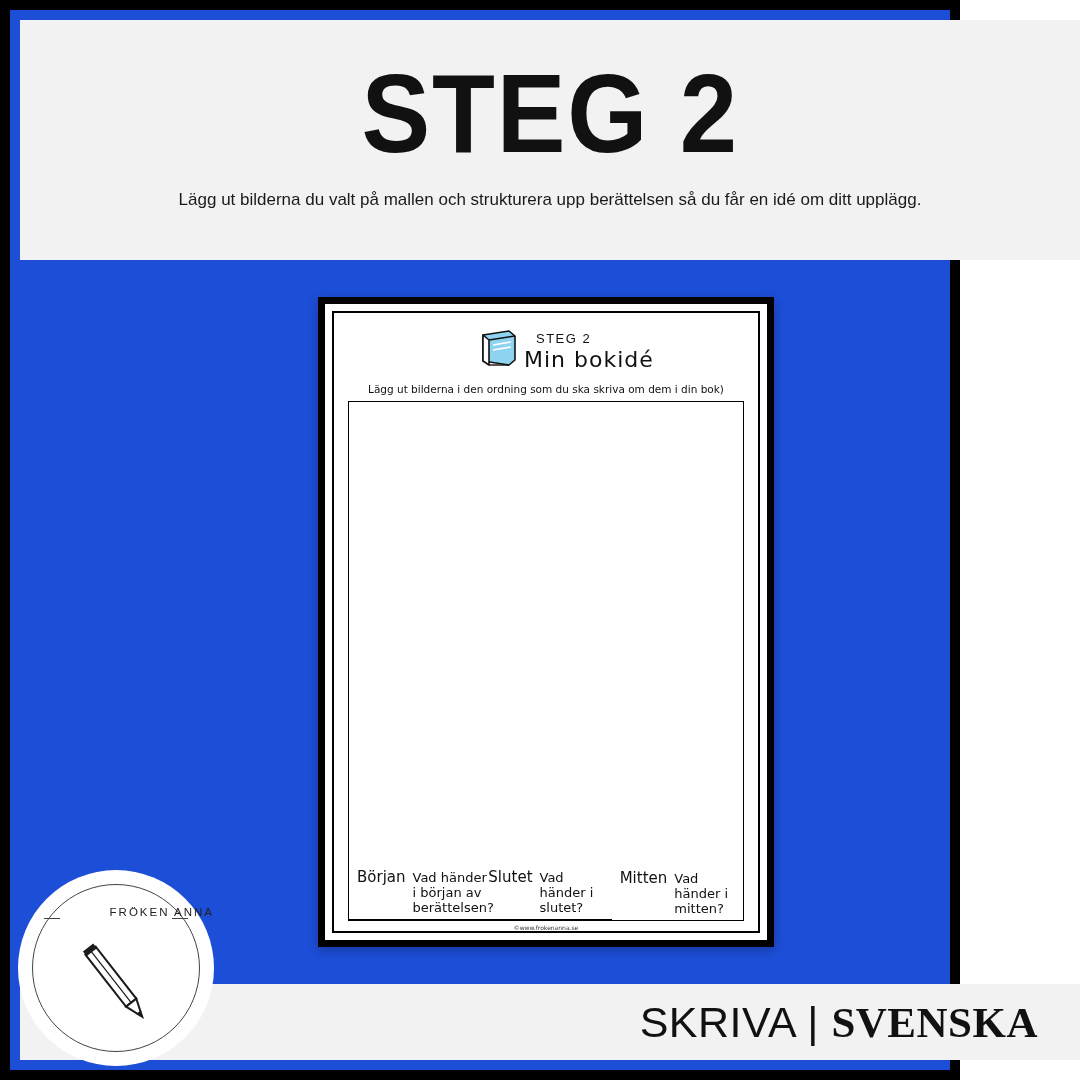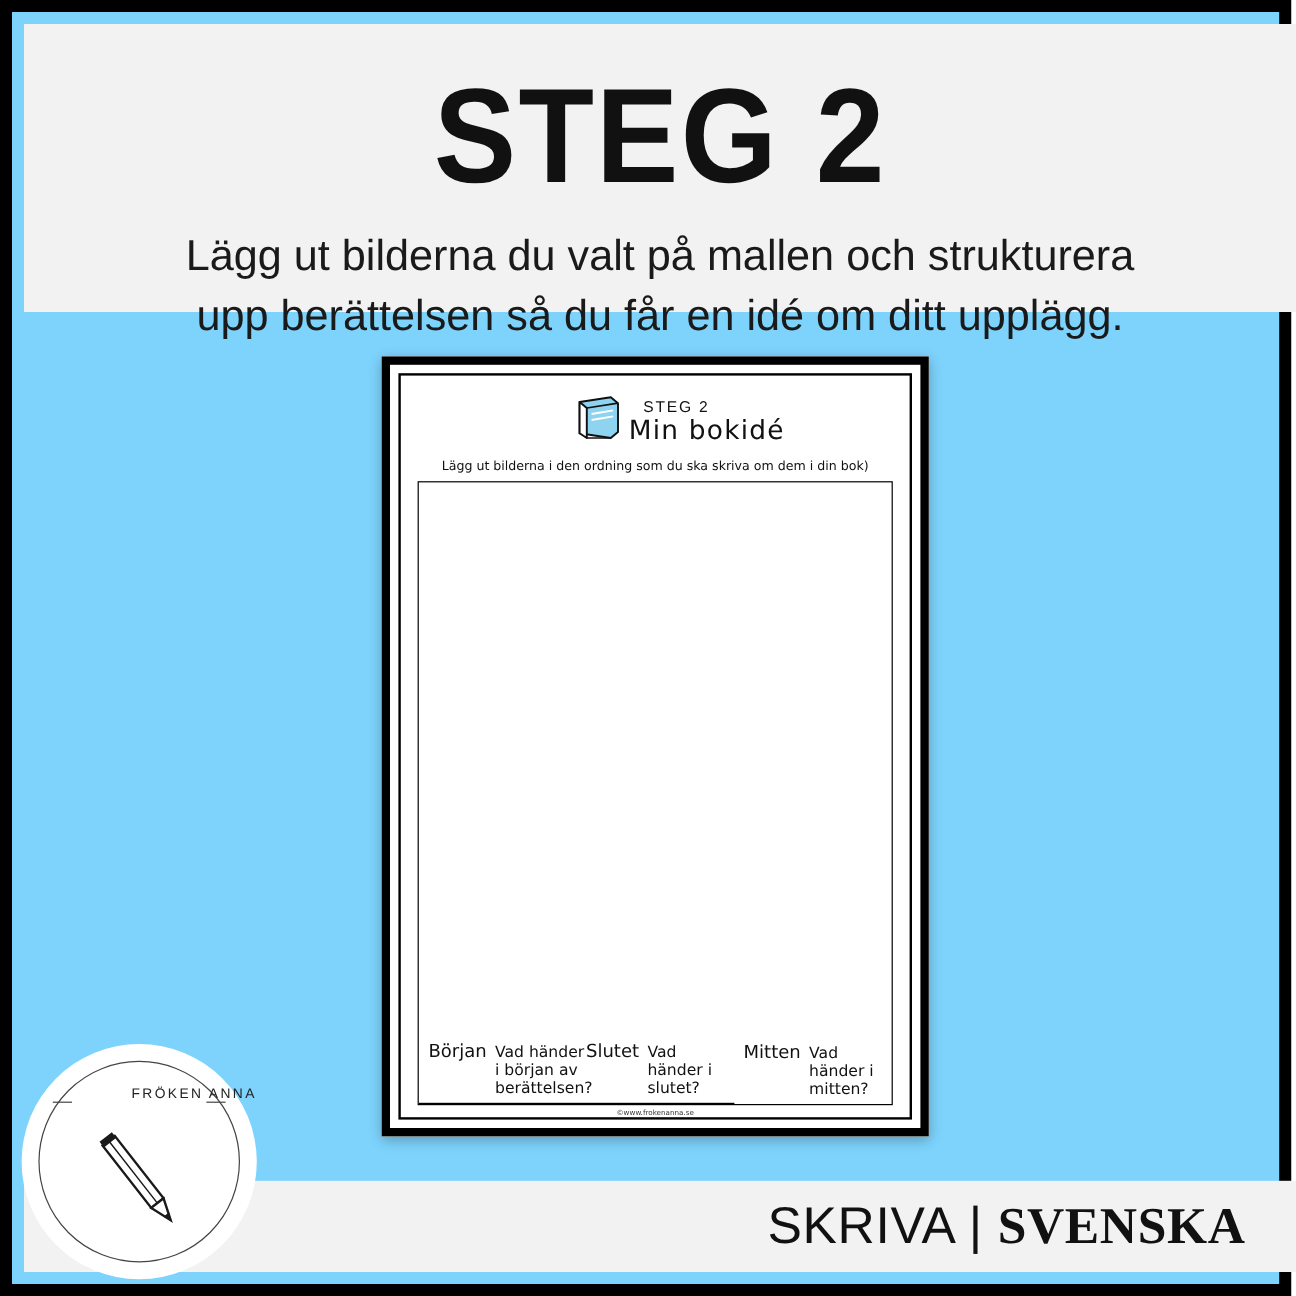--- a/index.html
+++ b/index.html
@@ -12,25 +12,25 @@
     height: 1080px;
     font-family: "Liberation Sans", sans-serif;
     position: relative;
     overflow: hidden;
   }
 
   
   .frame {
     position: absolute;
     left: 0; top: 0;
-    width: 1076px;
+    width: 960px;
     height: 1080px;
     box-sizing: border-box;
     border: 10px solid #000000;
-    background: #7dd3fc;
+    background: #1d4ed8;
   }
 
   
   .banner {
     position: absolute;
     left: 10px;
     top: 10px;
     width: 1060px;
     height: 240px;
     background: #f2f2f2;
@@ -45,21 +45,21 @@
     font-weight: bold;
     font-size: 112px;
     line-height: 1;
     letter-spacing: 2px;
     color: #111111;
     margin-top: 38px;
     transform: scaleX(0.92);
   }
   .banner-sub {
     font-family: "Liberation Sans", sans-serif;
-    font-size: 36px;
+    font-size: 17px;
     line-height: 1.38;
     color: #1a1a1a;
     text-align: center;
     width: 800px;
     margin-top: 18px;
   }
 
   
   .sheet-shadow {
     position: absolute;

